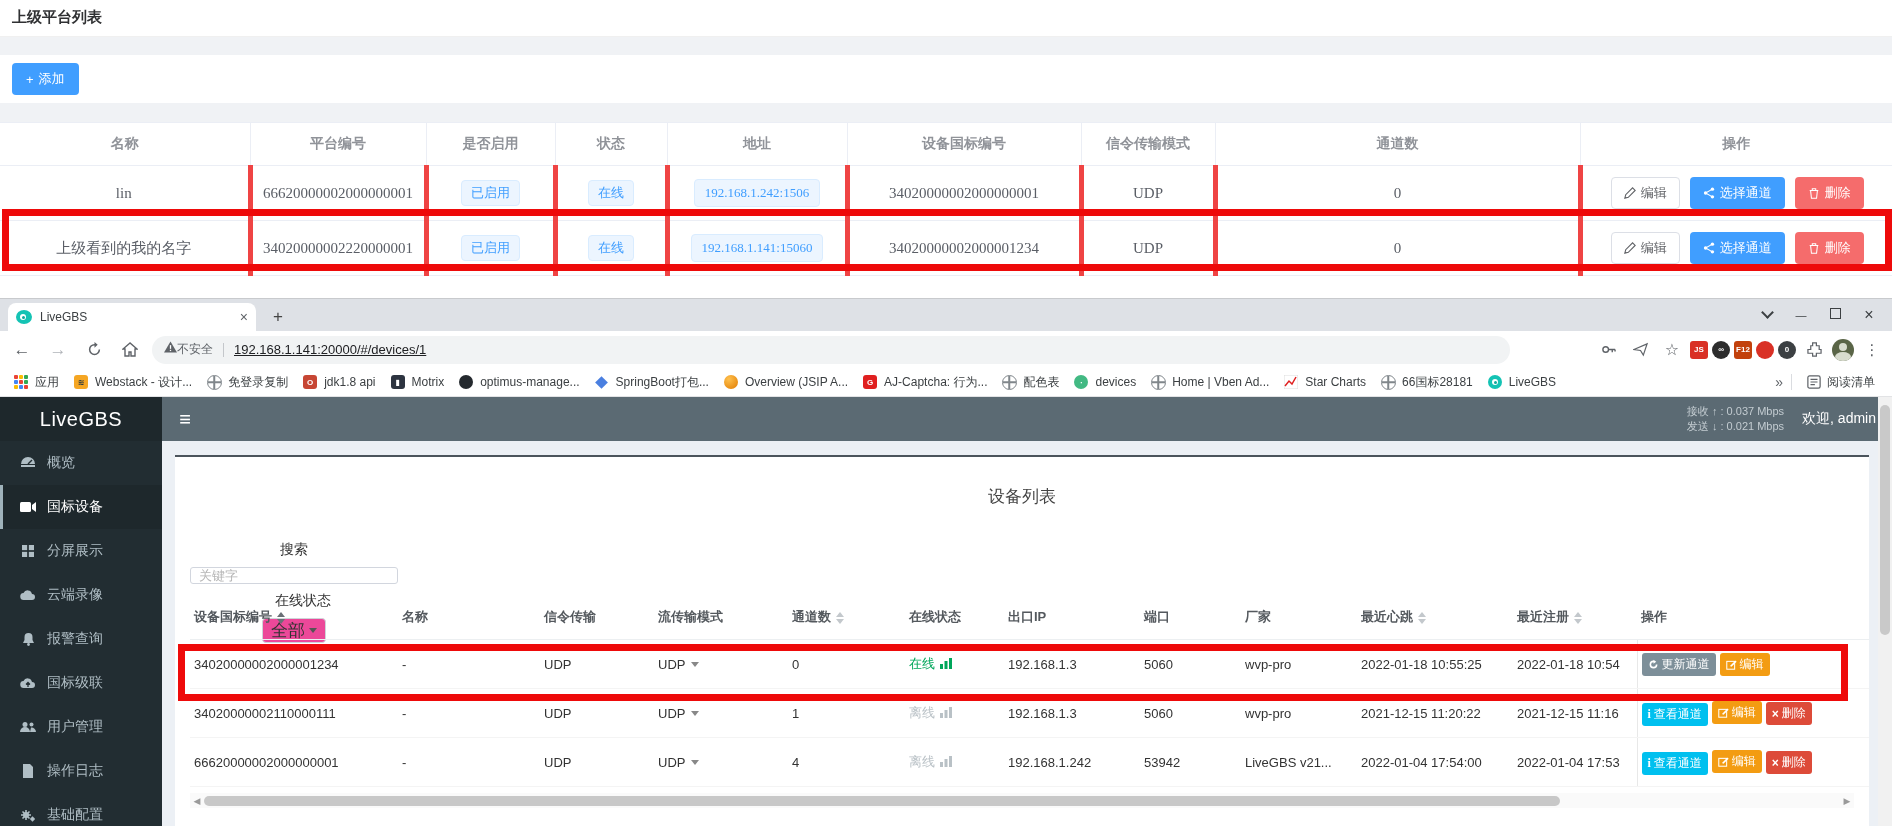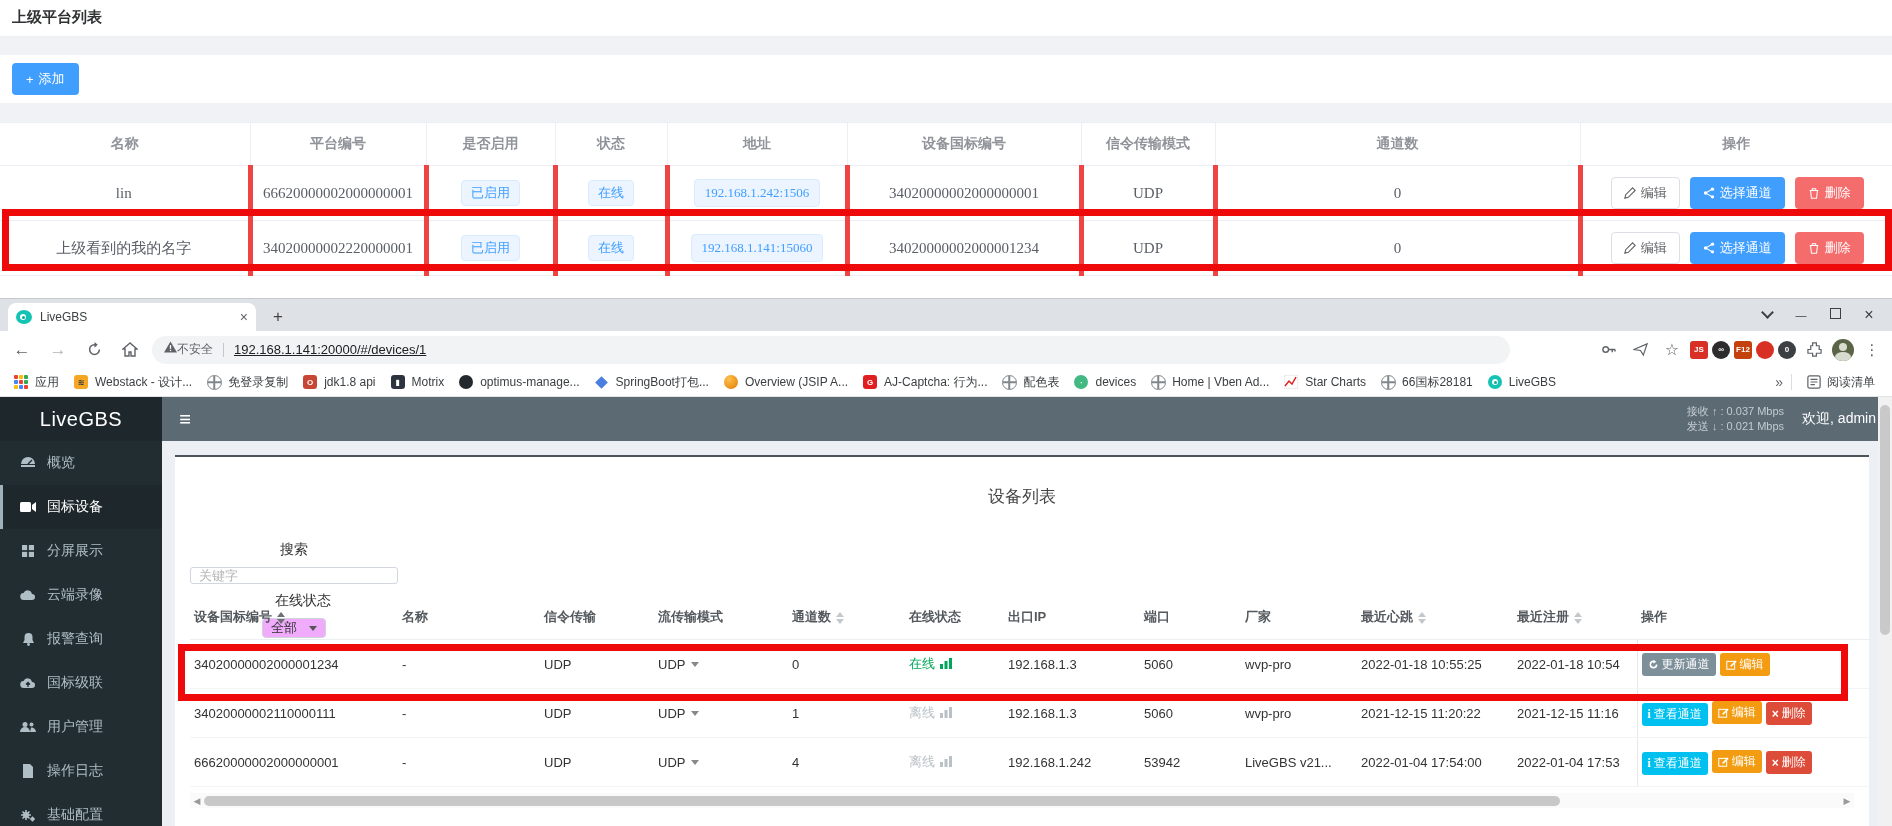--- a/index.html
+++ b/index.html
@@ -100,21 +100,21 @@
   .s-icon svg{display:block;}
 
   .content-box{left:175px;top:58px;width:1694px;height:372px;background:#fff;border-top:2px solid #4b545c;
                box-sizing:border-box;overflow:hidden;}
   .panel-title{left:0;top:28px;width:100%;text-align:center;font-size:17px;color:#444;}
   .search-row{left:15px;top:84px;height:30px;display:flex;align-items:center;gap:8px;font-size:14px;color:#333;flex-direction:column;}
   .search-input{width:208px;height:28px;border:1px solid #d2d6de;border-radius:3px;padding:0 8px;font-size:13px;color:#333;box-sizing:border-box;}
   .search-input::placeholder{color:#b5b5b5;}
   .status-select{margin-left:18px;}
   .sel{width:64px;height:28px;border:1px solid #cfd4d9;border-radius:4px;display:flex;align-items:center;
-       justify-content:space-between;padding:0 8px;box-sizing:border-box;font-size:13px;cursor:pointer;background:#f0abfc;}
+       justify-content:space-between;padding:0 8px;box-sizing:border-box;font-size:17px;cursor:pointer;background:#ec4899;}
   .caret{width:0;height:0;border-left:4px solid transparent;border-right:4px solid transparent;border-top:5px solid #555;}
   .caret.lite{border-top-color:#888;}
 
   table.dev-table{position:absolute;left:15px;top:138px;width:1679px;border-collapse:collapse;table-layout:fixed;font-size:13px;}
   table.dev-table th{height:44px;text-align:left;color:#54595e;font-weight:bold;border-bottom:1px solid #eceff1;padding:0 4px;}
   table.dev-table td{height:48px;color:#333;border-bottom:1px solid #f4f4f4;padding:0 4px;white-space:nowrap;overflow:hidden;}
   .sortbox{display:inline-flex;flex-direction:column;margin-left:5px;vertical-align:middle;line-height:0;}
   .sortbox i{width:0;height:0;border-left:4px solid transparent;border-right:4px solid transparent;}
   .sortbox .up{border-bottom:5px solid #c3c8cc;margin-bottom:2px;}
   .sortbox .dn{border-top:5px solid #c3c8cc;}

